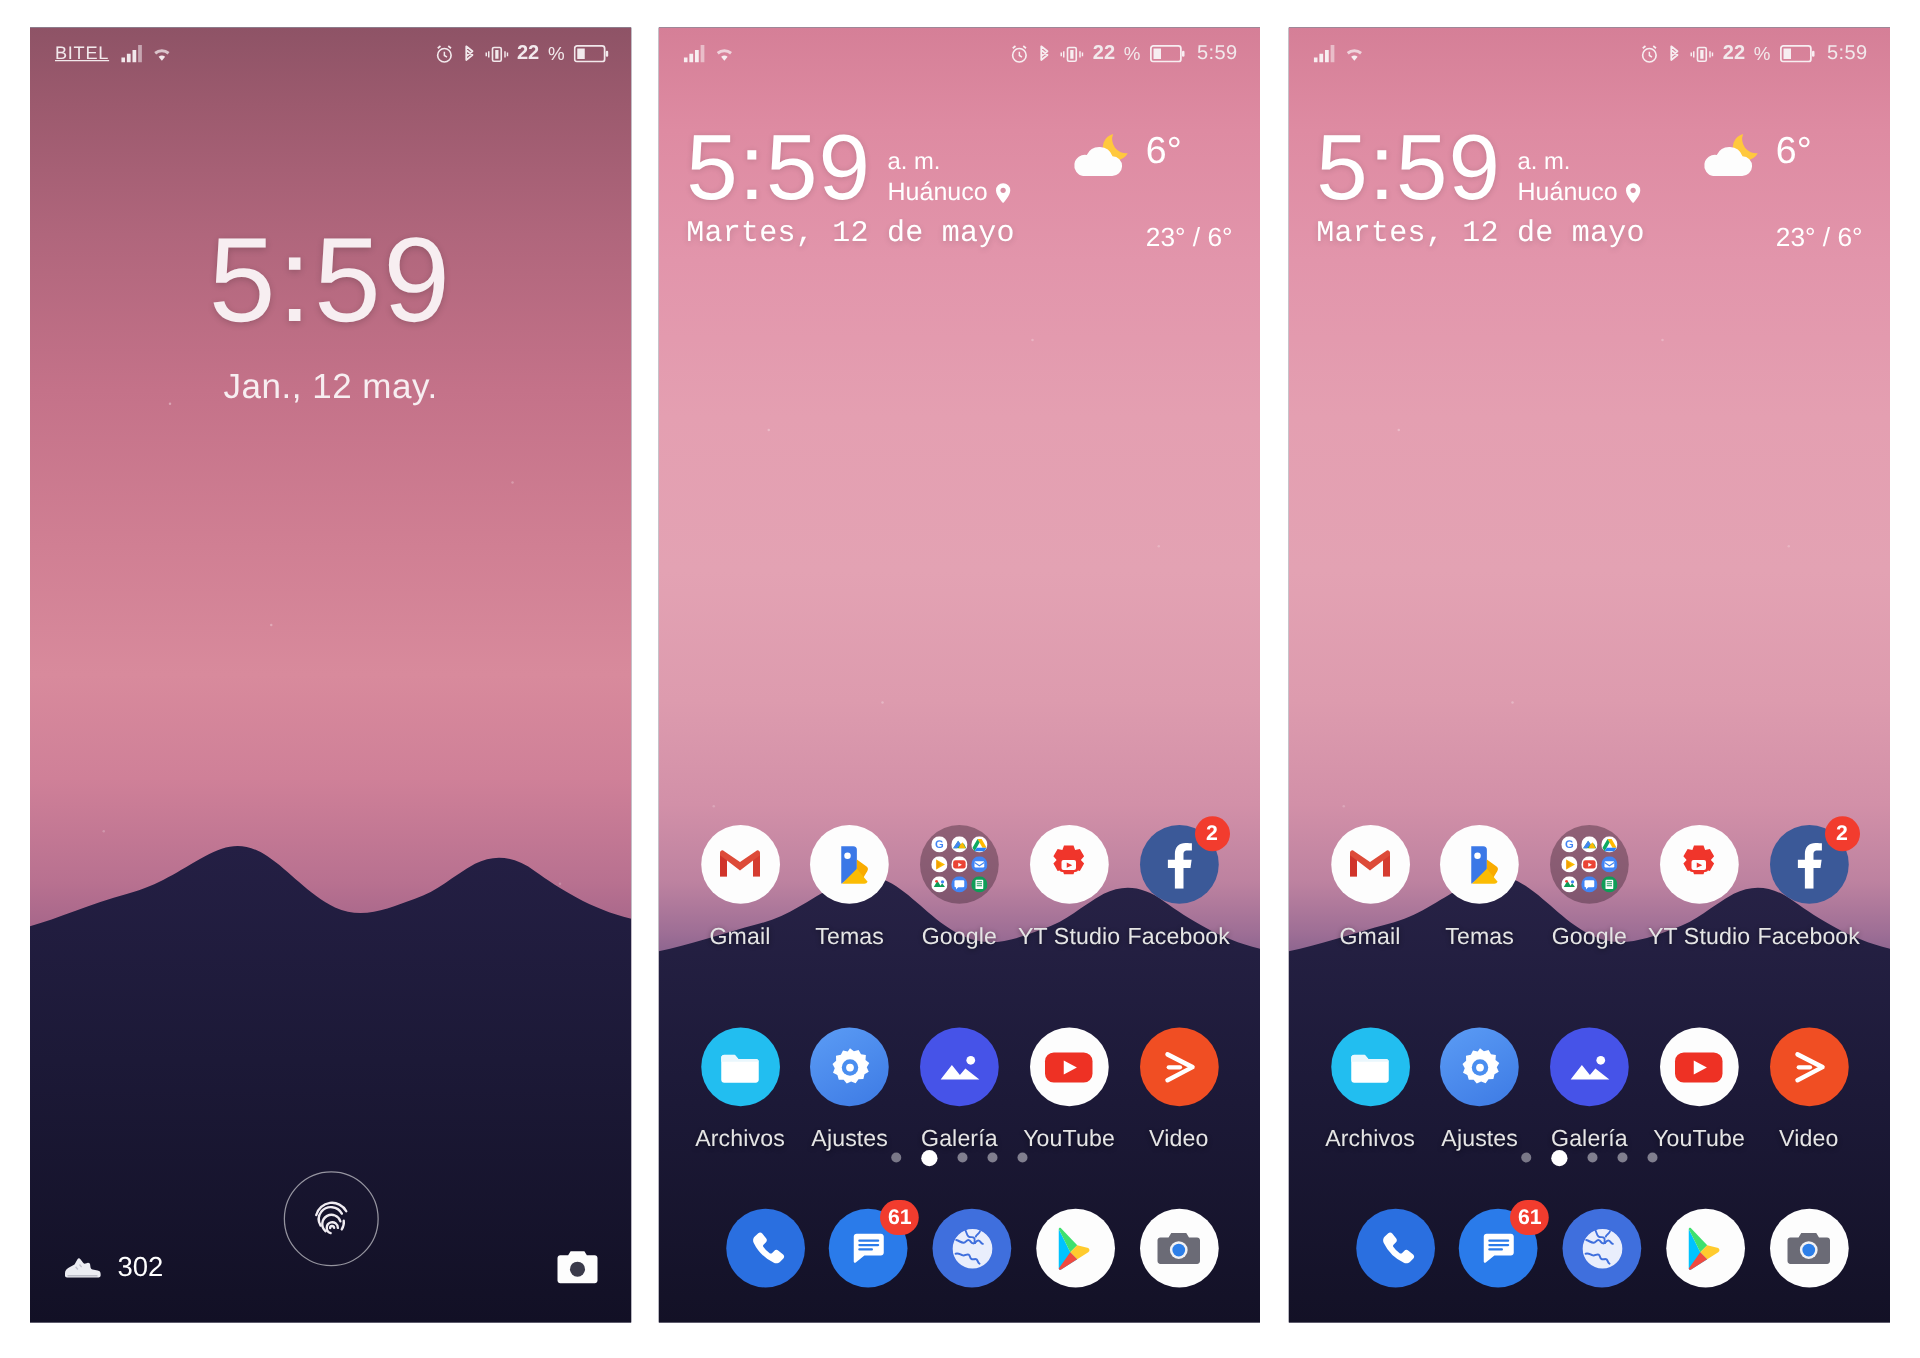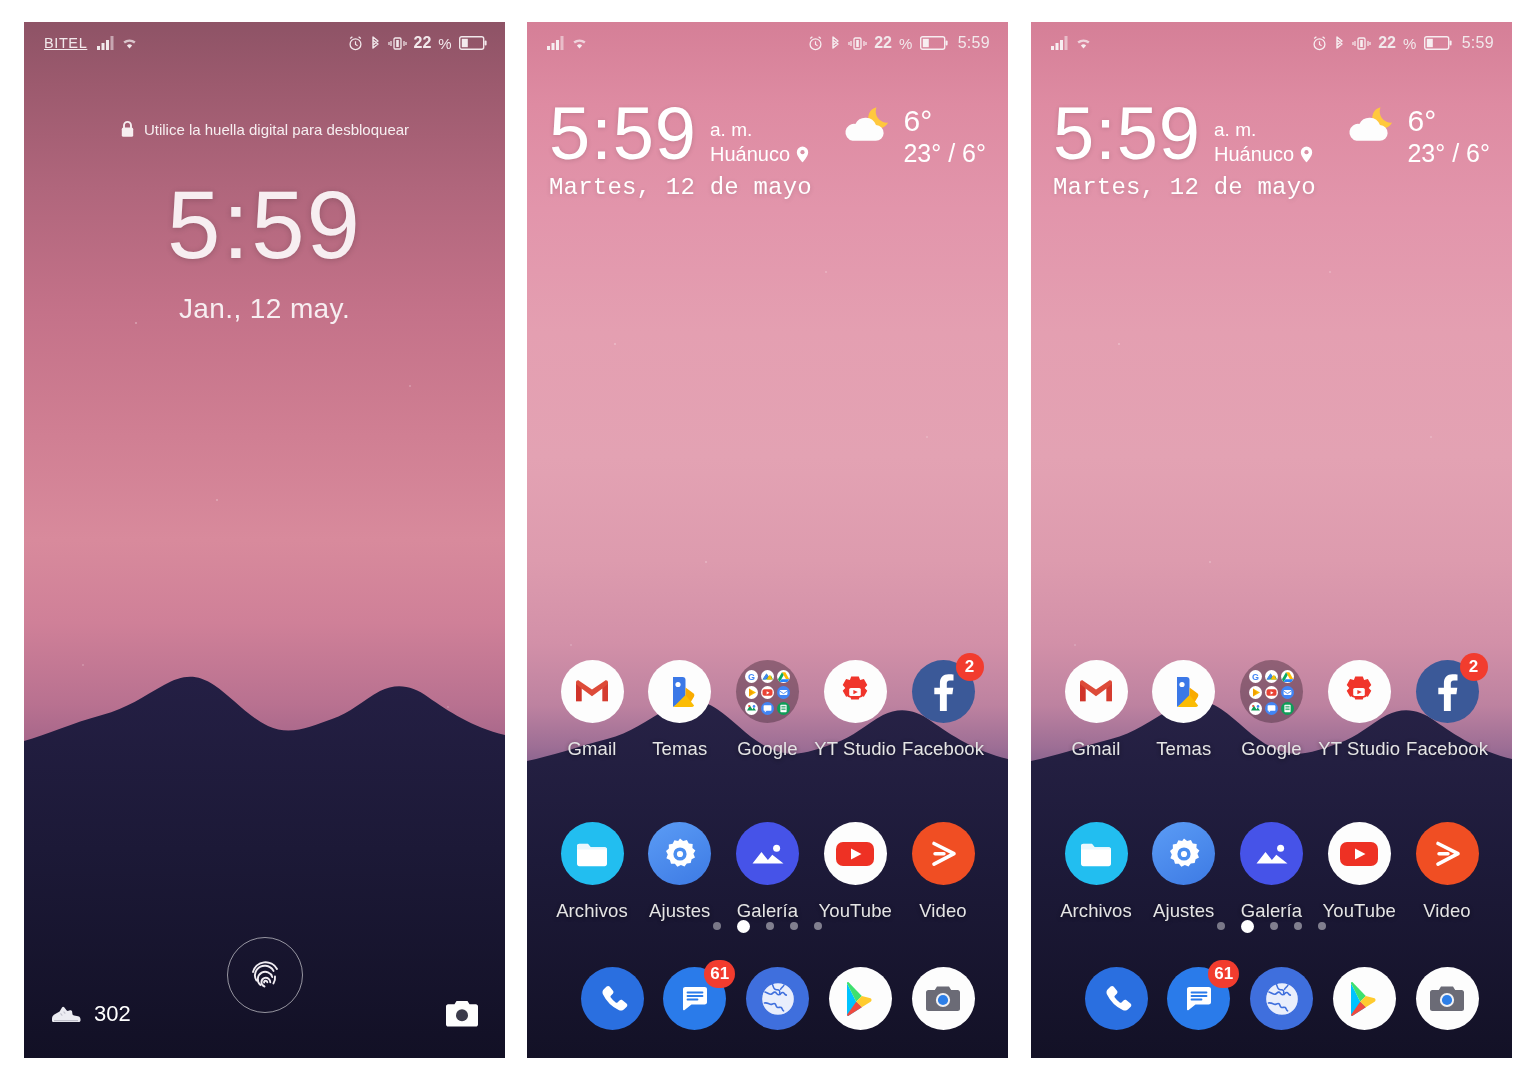--- a/index.html
+++ b/index.html
@@ -120,21 +120,21 @@
     font-size:74px; font-weight:300; line-height:.92; letter-spacing:1px;
     text-shadow:0 1px 5px rgba(0,0,0,.14);
   }
   .w-meta { margin-left:13px; padding-top:18px; line-height:1.25; }
   .w-ampm { font-size:19px; }
   .w-city { font-size:20px; display:flex; align-items:center; gap:6px; }
   .w-date { font-size:24px; margin-top:6px; letter-spacing:.2px; text-shadow:0 1px 5px rgba(0,0,0,.14);font-family:Liberation Mono, monospace; }
   .w-right { display:flex; align-items:flex-start; gap:5px; padding-top:4px; }
   .w-weather-txt { line-height:1.15; }
   .w-temp { font-size:30px; font-weight:400; }
-  .w-range { font-size:25px; }
+  .w-range { font-size:21px;margin-top:40px; }
 
   
   .apps { position:absolute; left:0; right:0; z-index:20; }
   .row1 { top:638px; }
   .row2 { top:800px; }
   .dock { bottom:28px;margin-left:20px; }
   .app-row { display:flex; justify-content:space-between; padding:0 26px; }
   .app { width:78px; display:flex; flex-direction:column; align-items:center; position:relative; }
   .app-icon {
     width:63px; height:63px; border-radius:50%;
@@ -242,29 +242,20 @@
         <span class="ic">
           <svg width="28" height="14" viewBox="0 0 28 14">
               <rect x="0.7" y="0.7" width="24" height="12.6" rx="2" fill="none" stroke="#f2e9ec" stroke-width="1.4"></rect>
               <rect x="2.8" y="2.8" width="6" height="8.4" fill="#f2e9ec"></rect>
               <rect x="25.6" y="4.6" width="2" height="4.8" rx="1" fill="#f2e9ec"></rect>
             </svg>
         </span>
       </div>
     </div>
 
-    <div class="lock-hint">
-      <span class="ic">
-        <svg width="15" height="18" viewBox="0 0 15 18">
-            <path d="M4 8V5.4a3.5 3.5 0 0 1 7 0V8" fill="none" stroke="#f6eef0" stroke-width="1.9"></path>
-            <rect x="1.8" y="7.6" width="11.4" height="9.2" rx="1.6" fill="#f6eef0"></rect>
-          </svg>
-      </span>
-      <span>Utilice la huella digital para desbloquear</span>
-    </div>
 
     <div class="lock-clock">
       <div class="lock-time">5:59</div>
       <div class="lock-date">Jan., 12 may.</div>
     </div>
 
     <div class="fingerprint">
       <svg width="40" height="40" viewBox="0 0 40 40" fill="none" stroke="#f0ecf2" stroke-width="1.9" stroke-linecap="round">
         <path d="M8 17a13 13 0 0 1 24-3"></path>
         <path d="M11.5 25.5a10 10 0 0 1 .6-11.2 10 10 0 0 1 16.4 1.6"></path>

